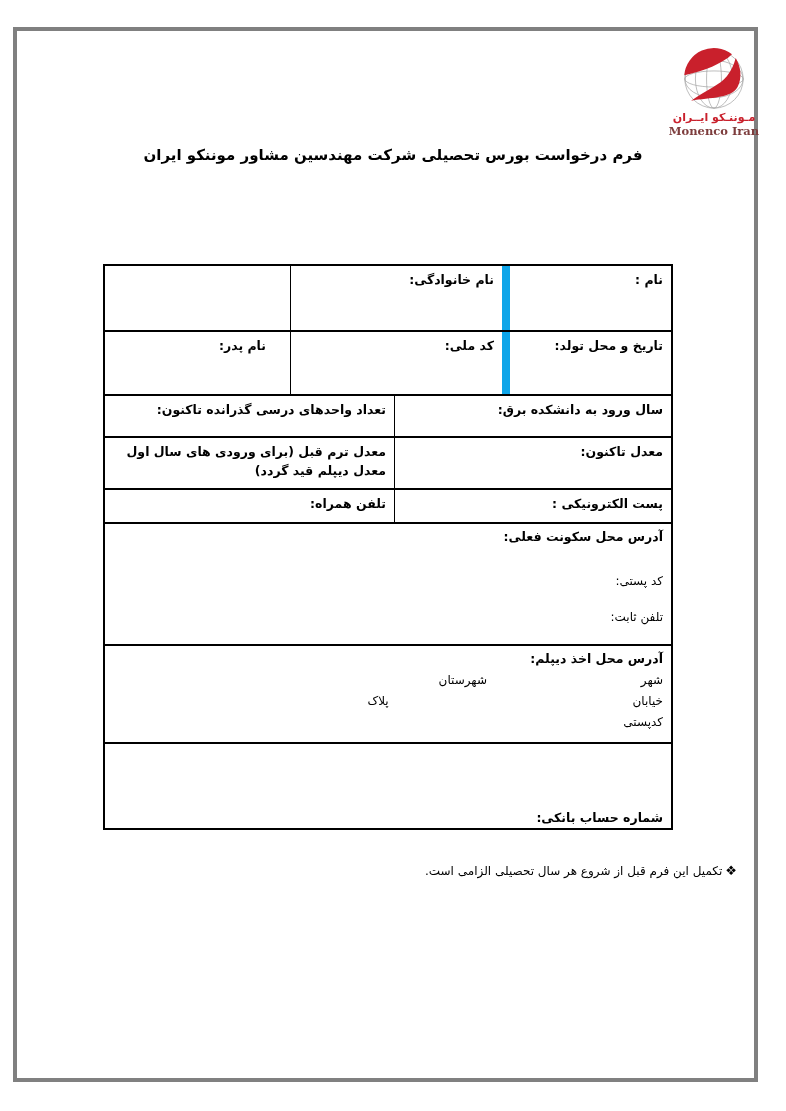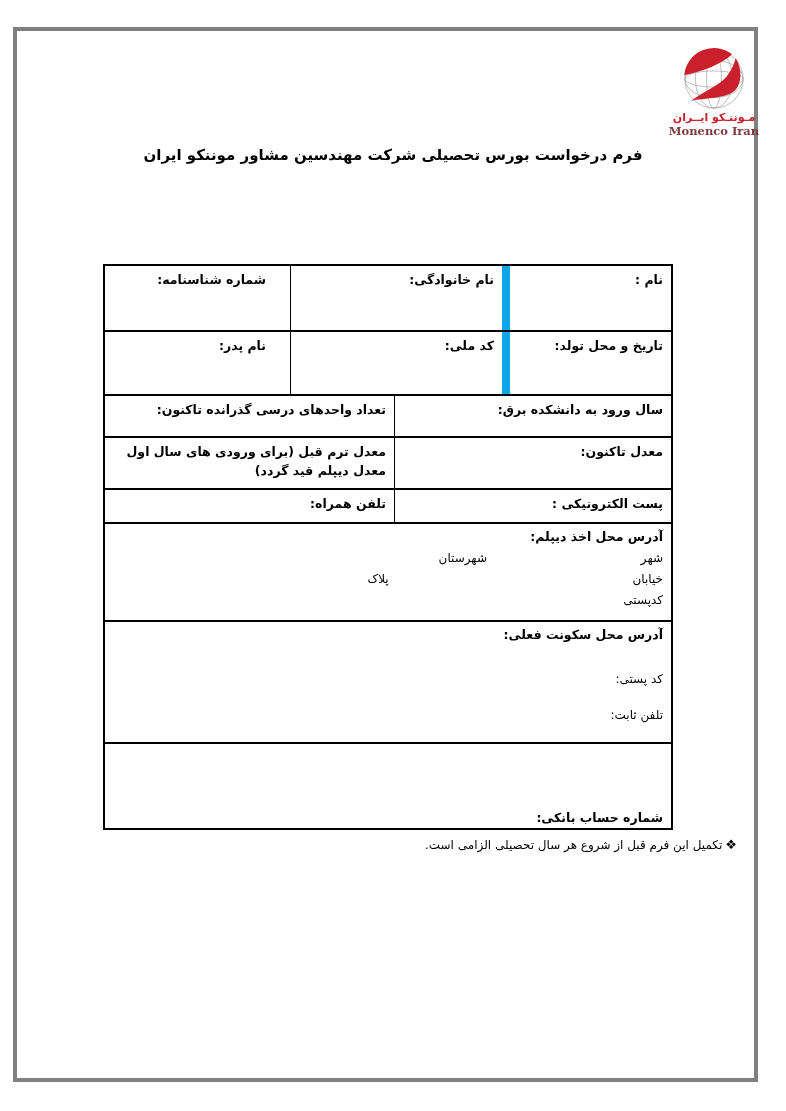--- a/index.html
+++ b/index.html
@@ -41,21 +41,21 @@
   .lbl{line-height:1.5;}
   .hdr{font-weight:bold;}
   .sub{font-weight:normal;font-size:12px;}
   .addr-line{font-weight:normal;font-size:12px;margin-top:7px;}
   .addr-line .g1{margin-right:150px;}
   .addr-line .g2{margin-right:240px;}
   .mt-lg{margin-top:30px;}
   .mt-md{margin-top:22px;}
   
   .footnote{
-    position:absolute;top:837px;right:49px;direction:rtl;
+    position:absolute;top:863px;right:49px;direction:rtl;
     font-size:12px;font-weight:normal;
   }
   .footnote .fb{font-size:13px;margin-left:3px;}
 </style>
 </head>
 <body>
 
 <div class="frame"></div>
 
 <div class="logo">
@@ -79,23 +79,20 @@
 <h1 class="title">فرم درخواست بورس تحصیلی شرکت مهندسین مشاور موننکو ایران</h1>
 
 <div class="tbl">
 
   <div class="row r1">
     <div class="cell c-w1">
       <span class="lbl">نام :</span>
     </div>
     <div class="cell c-w2">
       <span class="lbl">نام خانوادگی:</span>
-    </div>
-    <div class="cell c-w3">
-      <span class="lbl">شماره شناسنامه:</span>
     </div>
   </div>
 
   <div class="row r2">
     <div class="cell c-w1">
       <span class="lbl">تاریخ و محل تولد:</span>
     </div>
     <div class="cell c-w2">
       <span class="lbl">کد ملی:</span>
     </div>
@@ -124,45 +121,45 @@
 
   <div class="row r5">
     <div class="cell c-w4">
       <span class="lbl">پست الکترونیکی :</span>
     </div>
     <div class="cell c-w5">
       <span class="lbl">تلفن همراه:</span>
     </div>
   </div>
 
+  <div class="row r7">
+    <div class="cell full">
+      <div class="hdr">آدرس محل سکونت فعلی:</div>
+      <div class="sub mt-lg">کد پستی:</div>
+      <div class="sub mt-md">تلفن ثابت:</div>
+    </div>
+  </div>
+
   <div class="row r6">
     <div class="cell full">
       <div class="hdr">آدرس محل اخذ دیپلم:</div>
       <div class="addr-line">
         <span>شهر</span>
         <span class="g1">شهرستان</span>
       </div>
       <div class="addr-line">
         <span>خیابان</span>
         <span class="g2">پلاک</span>
       </div>
       <div class="addr-line">
         <span>کدپستی</span>
       </div>
     </div>
   </div>
 
-  <div class="row r7">
-    <div class="cell full">
-      <div class="hdr">آدرس محل سکونت فعلی:</div>
-      <div class="sub mt-lg">کد پستی:</div>
-      <div class="sub mt-md">تلفن ثابت:</div>
-    </div>
-  </div>
-
   <div class="row r8">
     <div class="cell full">
       <span class="lbl">شماره حساب بانکی:</span>
     </div>
   </div>
 
 </div>
 
 <div class="footnote">
   <span class="fb">❖</span><span>تکمیل این فرم قبل از شروع هر سال تحصیلی الزامی است.</span>

